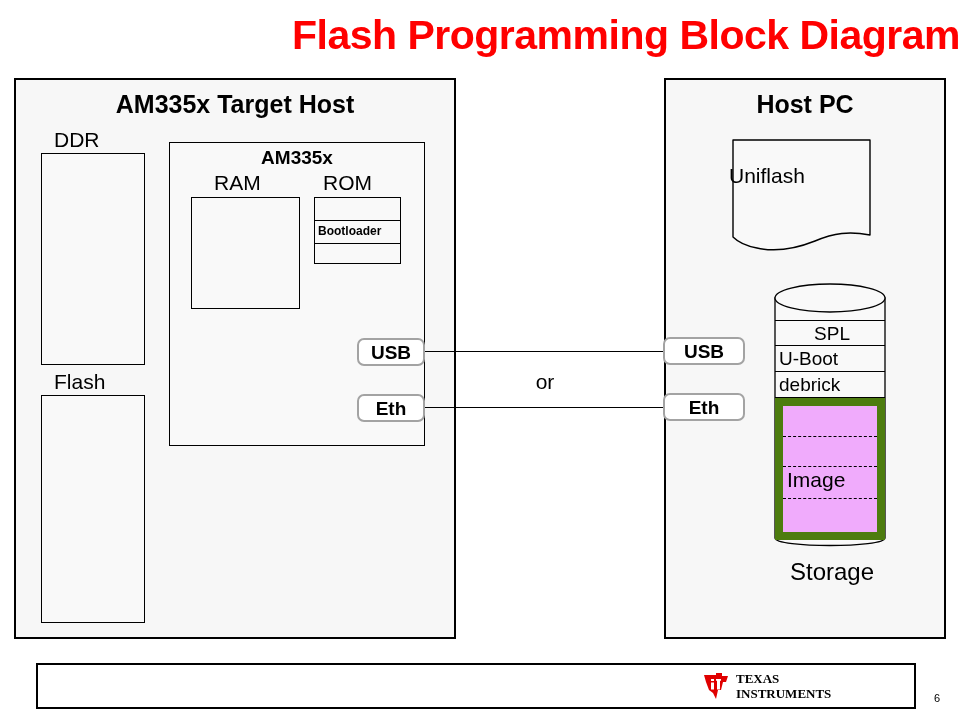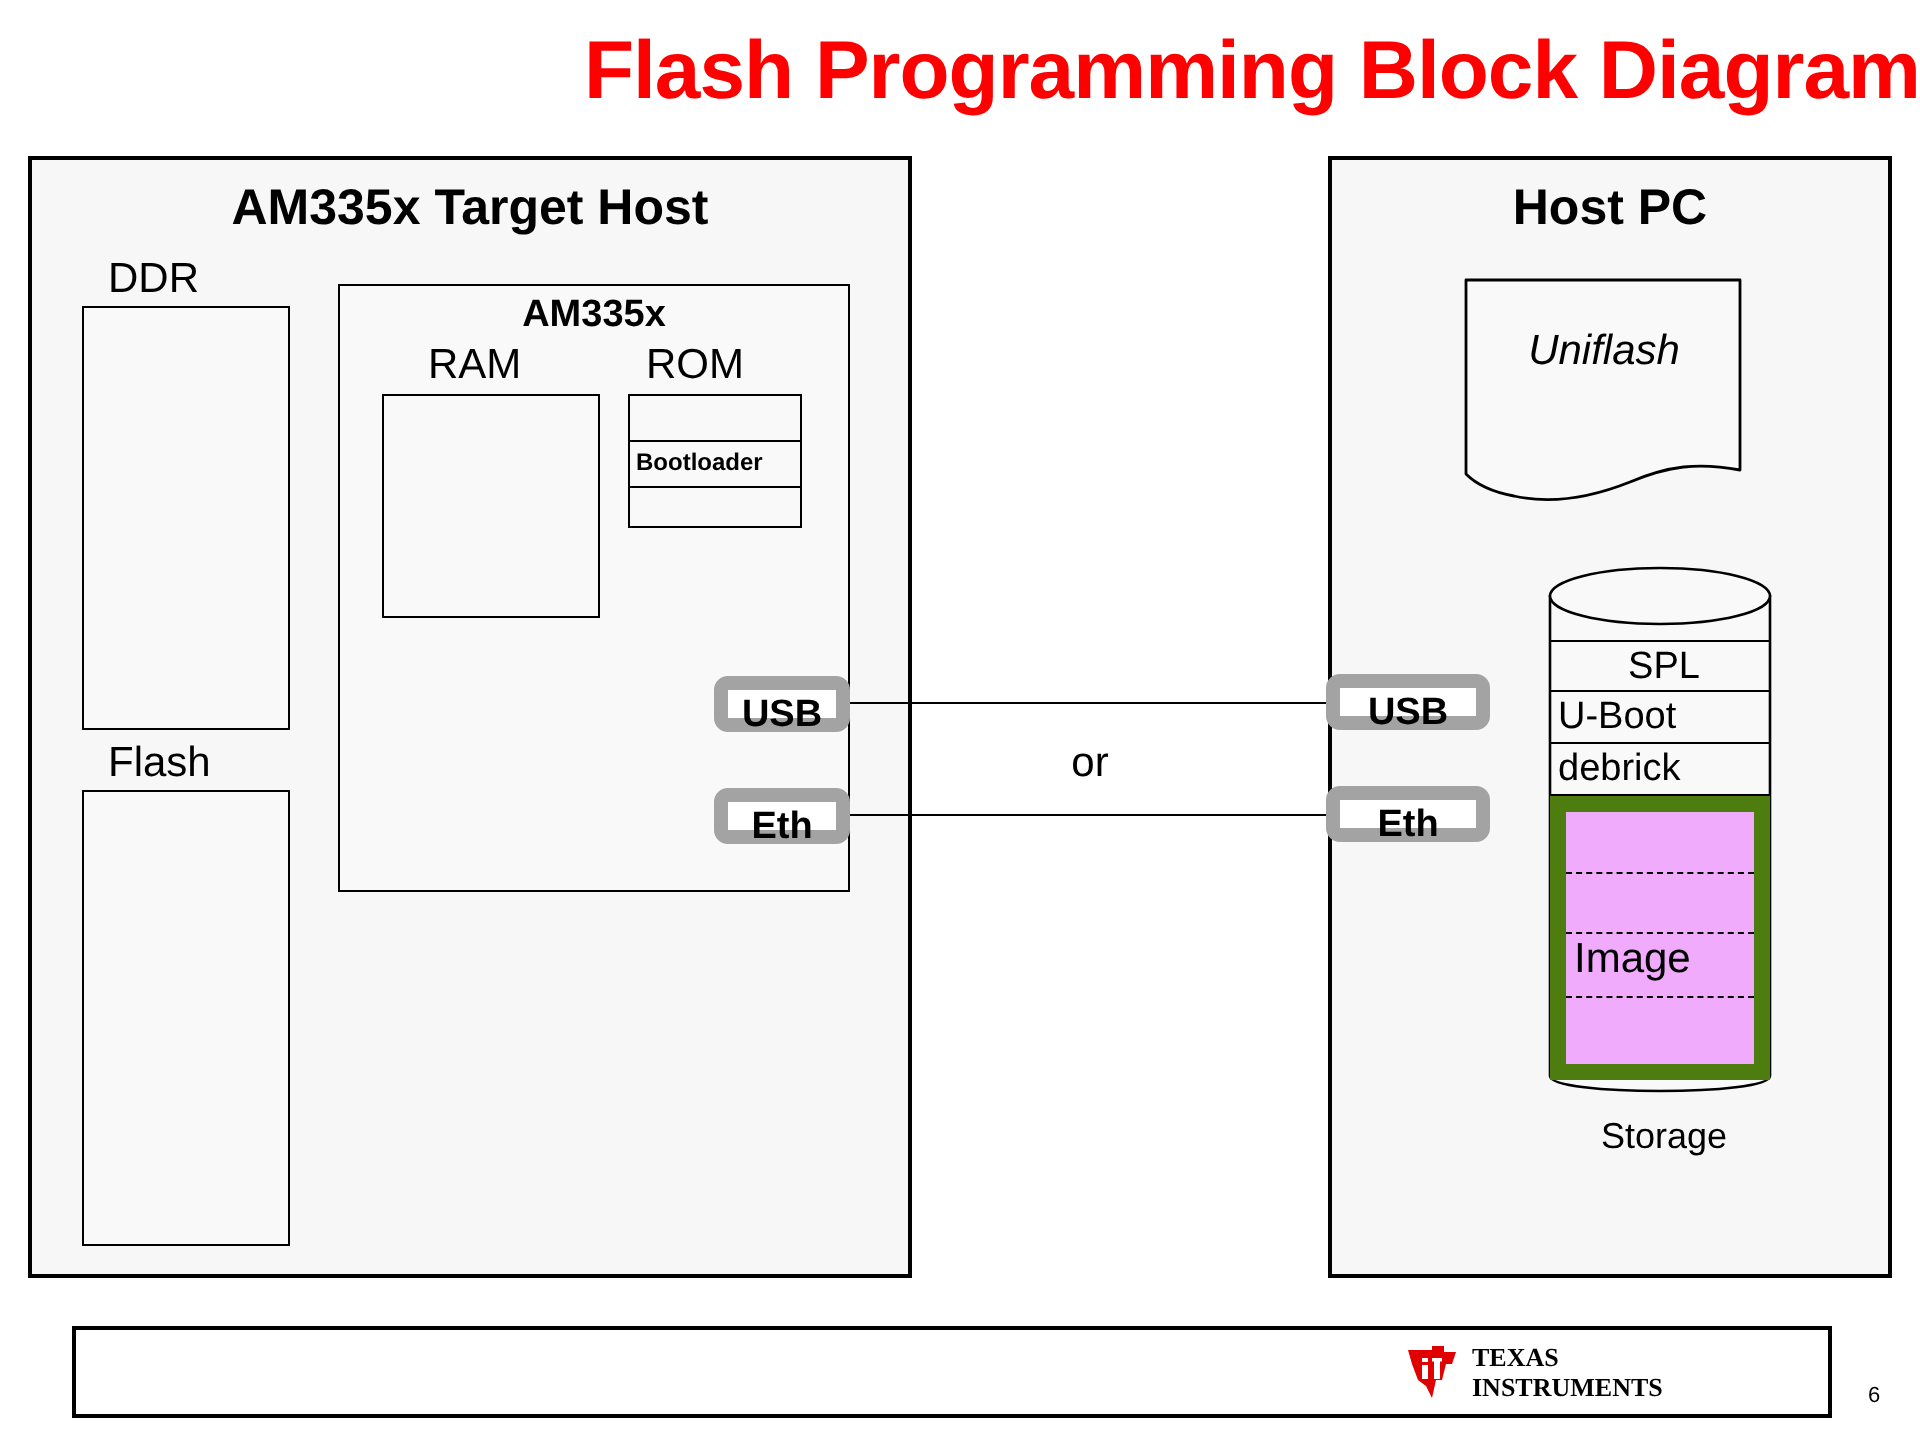--- a/index.html
+++ b/index.html
@@ -102,21 +102,21 @@
     height: 23px;
   }
   #rom-cell-0 { top: 0px;  border-bottom: 1px solid #000; }
   #rom-cell-1 { top: 23px; border-bottom: 1px solid #000; }
   #rom-cell-2 { top: 46px; }
 
   
   .pill {
     position: absolute;
     background: #ffffff;
-    border: 7px solid #a3a3a3;
+    border: 2px solid #a3a3a3;
     border-radius: 7px;
     box-sizing: border-box;
     font-size: 19px;
     font-weight: bold;
     text-align: center;
     line-height: 26px;
     z-index: 4;
   }
   #pill-usb-left { left: 357px; top: 338px; width: 68px; height: 28px; }
   #pill-eth-left { left: 357px; top: 394px; width: 68px; height: 28px; }
@@ -149,24 +149,22 @@
     left: 729px;
     top: 136px;
     width: 146px;
     height: 116px;
   }
   #uniflash-wrap svg { display: block; }
   #uniflash-text {
     position: absolute;
     left: 0; top: 28px;
     width: 146px;
-    text-align: center;
     font-size: 21px;
     white-space: nowrap;
-    font-style: italic;
   }
 
   
   #storage-wrap {
     position: absolute;
     left: 770px;
     top: 280px;
     width: 124px;
     height: 275px;
   }
@@ -213,21 +211,21 @@
     top: 62px;
     font-size: 21px;
     white-space: nowrap;
   }
   #storage-label {
     position: absolute;
     left: 0;
     top: 278px;
     width: 124px;
     text-align: center;
-    font-size: 18px;
+    font-size: 24px;
     white-space: nowrap;
   }
 
   
   #footer-box {
     position: absolute;
     left: 36px;
     top: 663px;
     width: 880px;
     height: 46px;

